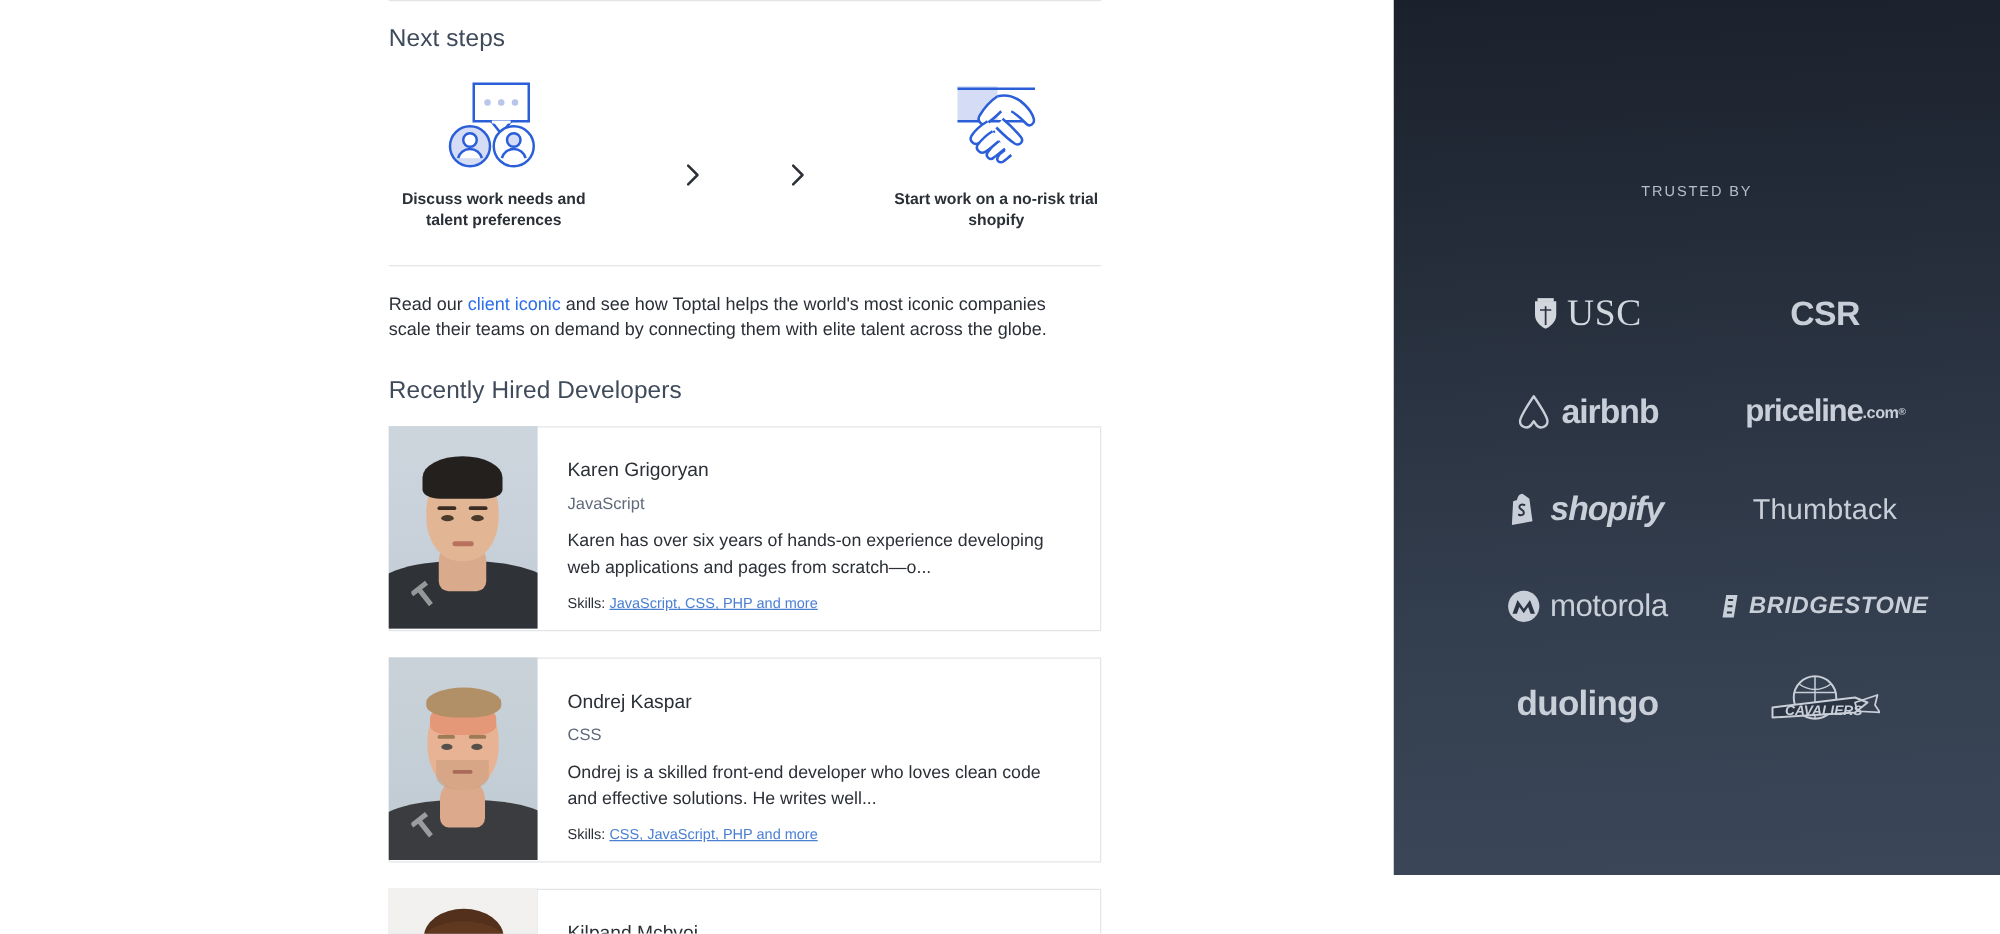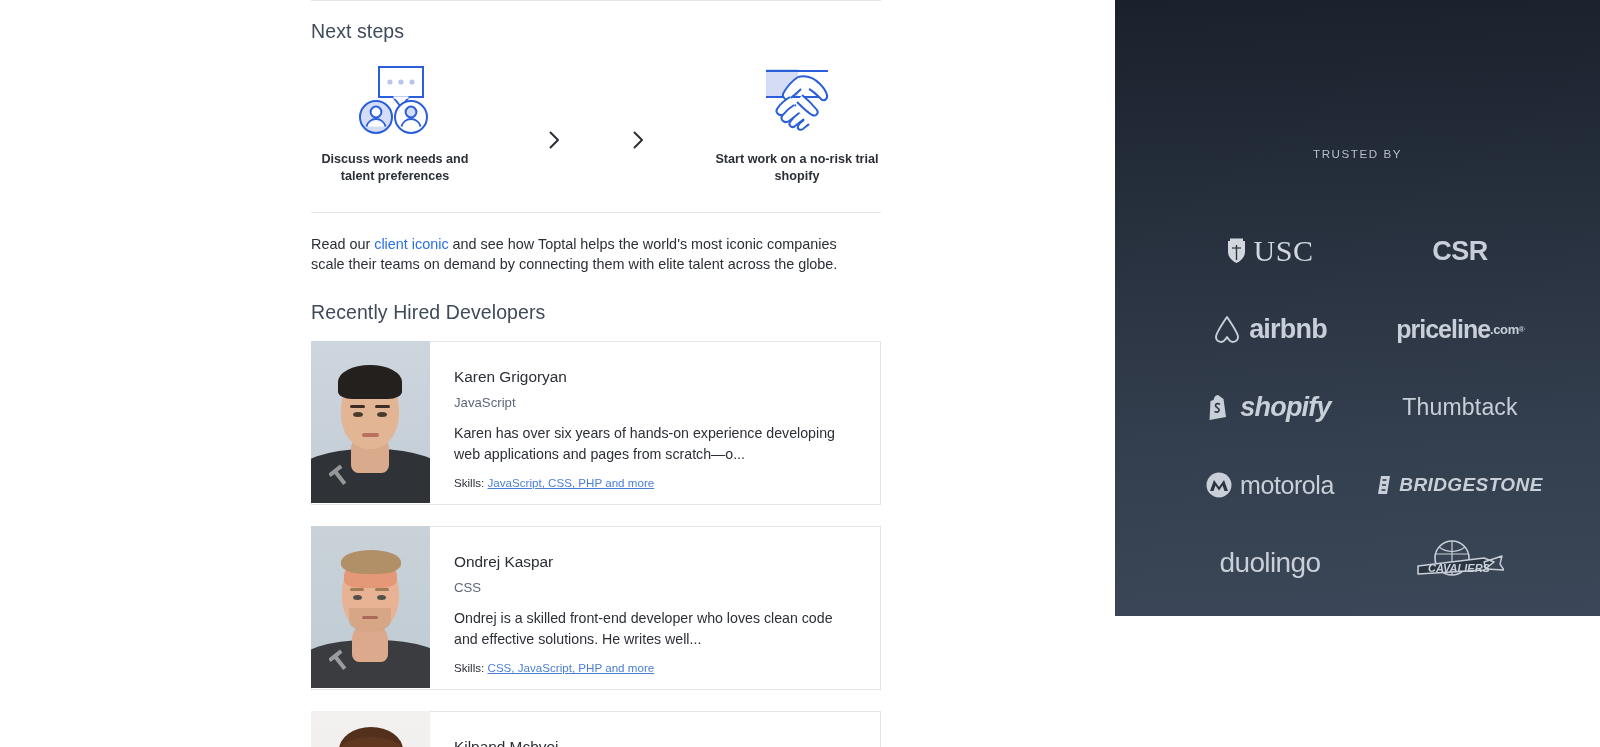--- a/index.html
+++ b/index.html
@@ -221,21 +221,21 @@
     font-size: 11.6px;
     color: #2b2f36;
   }
   .dev-skills .sk-list { color: #4a7fd4; text-decoration: underline; }
 
   
   .sidebar {
     position: absolute;
     left: 1115px; top: 0;
     width: 485px;
-    height: 616px;
+    height: 700px;
     background: linear-gradient(178deg, #1b212c 0%, #222a37 22%, #2b3442 46%, #333e4e 70%, #3b4658 100%);
     overflow: hidden;
   }
 
   .trusted-label {
     position: absolute;
     top: 147px;
     left: 0; right: 0;
     text-align: center;
     font-size: 11.6px;
@@ -271,21 +271,21 @@
   .wm-usc { font-family: "Liberation Serif", serif; font-size: 30px; letter-spacing: .5px; color:#d2d7de; }
   .wm-csr { font-family: "Liberation Sans", sans-serif; font-weight: bold; font-size: 27px; letter-spacing: -.5px; color:#c9cfd8; font-stretch: condensed; }
   .wm-airbnb { font-size: 27px; font-weight: bold; letter-spacing: -.8px; color:#c9cfd8; }
   .wm-priceline { font-size: 25px; font-weight: bold; letter-spacing: -1px; color:#c9cfd8; }
   .wm-priceline .dotcom { font-size: 13px; font-weight: bold; letter-spacing: -.4px; }
   .wm-priceline .tm { font-size: 8px; vertical-align: super; }
   .wm-shopify { font-size: 27px; font-weight: bold; font-style: italic; letter-spacing: -.8px; color:#c9cfd8; }
   .wm-thumbtack { font-size: 23px; font-weight: 400; letter-spacing: .2px; color:#c9cfd8; }
   .wm-motorola { font-size: 25px; letter-spacing: -.4px; color:#c9cfd8; }
   .wm-bridgestone { font-size: 19px; font-weight: bold; font-style: italic; letter-spacing: .4px; color:#c9cfd8; }
-  .wm-duolingo { font-size: 28px; font-weight: normal; letter-spacing: -.6px; color:#c9cfd8; }
+  .wm-duolingo { font-size: 28px; font-weight: bold; letter-spacing: -.6px; color:#c9cfd8; }
 
   .logo-mark { margin-right: 8px; display: inline-flex; align-items: center; }
 </style>
 </head>
 <body>
 
 <div class="page">
 
   <div class="main">
     <div class="content-col">

